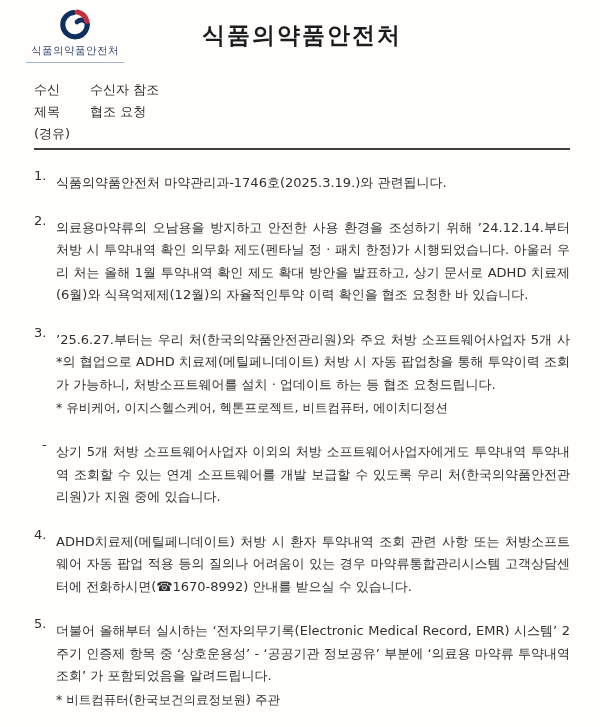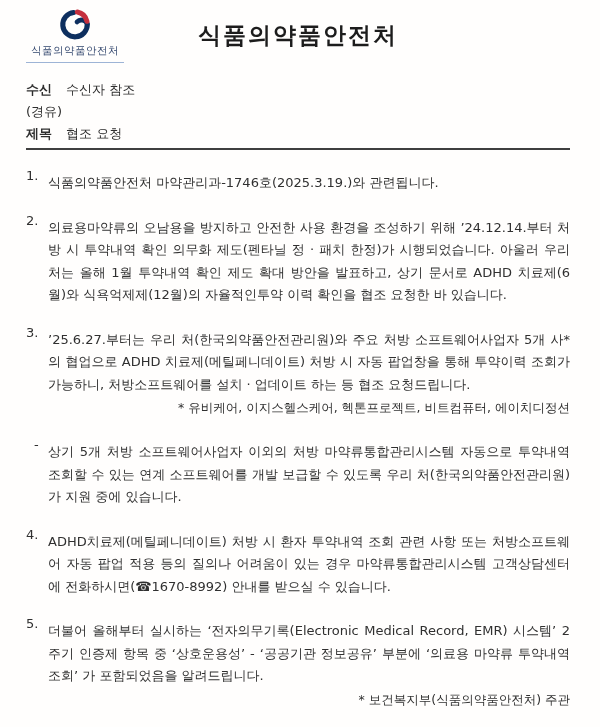--- a/index.html
+++ b/index.html
@@ -3,50 +3,50 @@
 <meta charset="utf-8">
 <style>
   * { margin:0; padding:0; box-sizing:border-box; }
   html,body { width:600px; background:#ffffff; }
   body {
     height:727px;
     font-family:"DejaVu Sans", sans-serif;
     color:#303030;
     overflow:hidden;
   }
-  .page { position:relative; width:600px; height:727px; padding:8px 30px 0 26px; background:#fffefd; }
+  .page { position:relative; width:600px; height:727px; padding:8px 30px 0 34px; background:#fffefd; }
 
   
   .logo-block {
     position:absolute; left:26px; top:7px; width:98px;
     text-align:center; padding-bottom:4px;
     border-bottom:1px solid #9db4d6;
   }
   .logo-block svg { display:block; margin:0 auto 3px auto; }
   .logo-text { font-size:10.5px; color:#33476e; letter-spacing:0.5px; white-space:nowrap; }
   .doc-title {
     text-align:center; font-size:23px; font-weight:bold;
     letter-spacing:2px; color:#1c1c1c; padding-top:12px;
   }
 
   
   .meta { margin-top:28px; font-size:13px; color:#2e2e2e; }
   .meta-row { line-height:22px; }
-  .meta-label { display:inline-block; margin-right:14px;font-weight:bold; }
+  .meta-label { display:inline-block; margin-right:30px; }
 
   .rule { border:none; border-top:2px solid #3f3f3f; margin-top:3px; }
 
   
   .doc-body { font-size:13px; }
   .item { display:flex; margin-top:15px; line-height:22.5px; }
   .item .marker { width:22px; flex:none; }
   .item .itext { flex:1; text-align:justify; word-break:normal;margin-top:7px; }
   .item.dash { padding-left:8px; }
   .item.dash .marker { width:14px; }
-  .footnote { font-size:12.5px; line-height:22px; text-align:right; margin-top:1px; }
+  .footnote { font-size:12.5px; line-height:22px; text-align:left; margin-top:1px; }
 
   
   .attach { margin-top:17px; font-size:13px; }
   .attach-row { display:flex; line-height:23px; white-space:pre-wrap; }
   .attach-label { width:42px; flex:none; }
 </style>
 </head>
 <body>
 
 <div class="page">
@@ -58,24 +58,24 @@
       <path d="M57 15 A36 36 0 0 1 85 42" fill="none" stroke="#c52f3e" stroke-width="15" stroke-linecap="round"></path>
     </svg>
     <div class="logo-text">식품의약품안전처</div>
   </div>
   <h1 class="doc-title">식품의약품안전처</h1>
 
   <section class="meta">
     <div class="meta-row">
       <span class="meta-label">수신</span><span>수신자 참조</span>
     </div>
-    <div class="meta-row">(경유)</div>
     <div class="meta-row">
       <span class="meta-label">제목</span><span>협조 요청</span>
     </div>
+    <div class="meta-row">(경유)</div>
   </section>
 
   <hr class="rule">
 
   <main class="doc-body">
 
     <div class="item">
       <span class="marker">1.</span>
       <div class="itext">식품의약품안전처 마약관리과-1746호(2025.3.19.)와 관련됩니다.</div>
     </div>
@@ -88,33 +88,33 @@
     <div class="item">
       <span class="marker">3.</span>
       <div class="itext">
         <span>’25.6.27.부터는 우리 처(한국의약품안전관리원)와 주요 처방 소프트웨어사업자 5개 사*의 협업으로 ADHD 치료제(메틸페니데이트) 처방 시 자동 팝업창을 통해 투약이력 조회가 가능하니, 처방소프트웨어를 설치 · 업데이트 하는 등 협조 요청드립니다.</span>
         <div class="footnote">* 유비케어, 이지스헬스케어, 헥톤프로젝트, 비트컴퓨터, 에이치디정션</div>
       </div>
     </div>
 
     <div class="item dash">
       <span class="marker">-</span>
-      <div class="itext">상기 5개 처방 소프트웨어사업자 이외의 처방 마약류통합관리시스템 자동으로 투약내역 조회할 수 있는 연계 소프트웨어를 개발 보급할 수 있도록 우리 처(한국의약품안전관리원)가 지원 중에 있습니다.</div>
+      <div class="itext">상기 5개 처방 소프트웨어사업자 이외의 처방 소프트웨어사업자에게도 투약내역 투약내역 조회할 수 있는 연계 소프트웨어를 개발 보급할 수 있도록 우리 처(한국의약품안전관리원)가 지원 중에 있습니다.</div>
     </div>
 
     <div class="item">
       <span class="marker">4.</span>
       <div class="itext">ADHD치료제(메틸페니데이트) 처방 시 환자 투약내역 조회 관련 사항 또는 처방소프트웨어 자동 팝업 적용 등의 질의나 어려움이 있는 경우 마약류통합관리시스템 고객상담센터에 전화하시면(☎1670-8992) 안내를 받으실 수 있습니다.</div>
     </div>
 
     <div class="item">
       <span class="marker">5.</span>
       <div class="itext">
         <span>더불어 올해부터 실시하는 ‘전자의무기록(Electronic Medical Record, EMR) 시스템’ 2주기 인증제 항목 중 ‘상호운용성’ - ‘공공기관 정보공유’ 부분에 ‘의료용 마약류 투약내역 조회’ 가 포함되었음을 알려드립니다.</span>
-        <div class="footnote">* 보건복지부(식품의약품안전처) 주관</div>
+        <div class="footnote">* 비트컴퓨터(한국보건의료정보원) 주관</div>
       </div>
     </div>
 
   </main>
 
   <footer class="attach">
     <div class="attach-row">
       <span class="attach-label">붙임 :</span>
     </div>
     <div class="attach-row">

